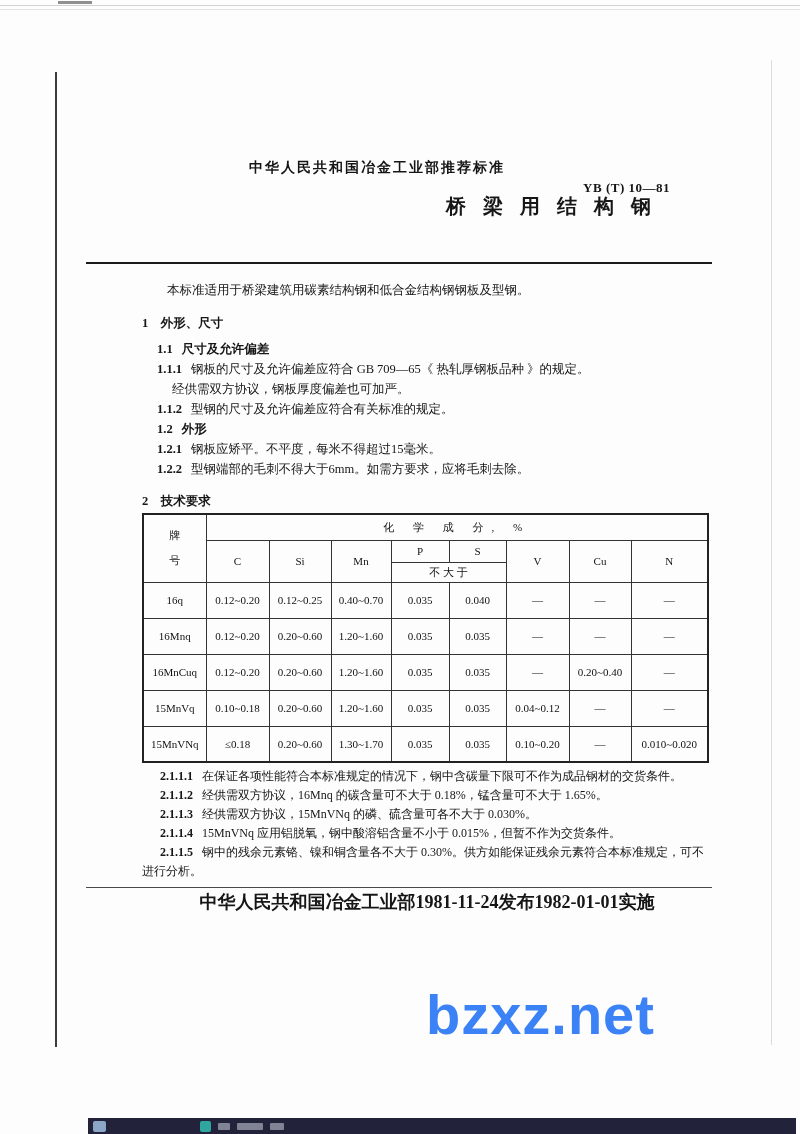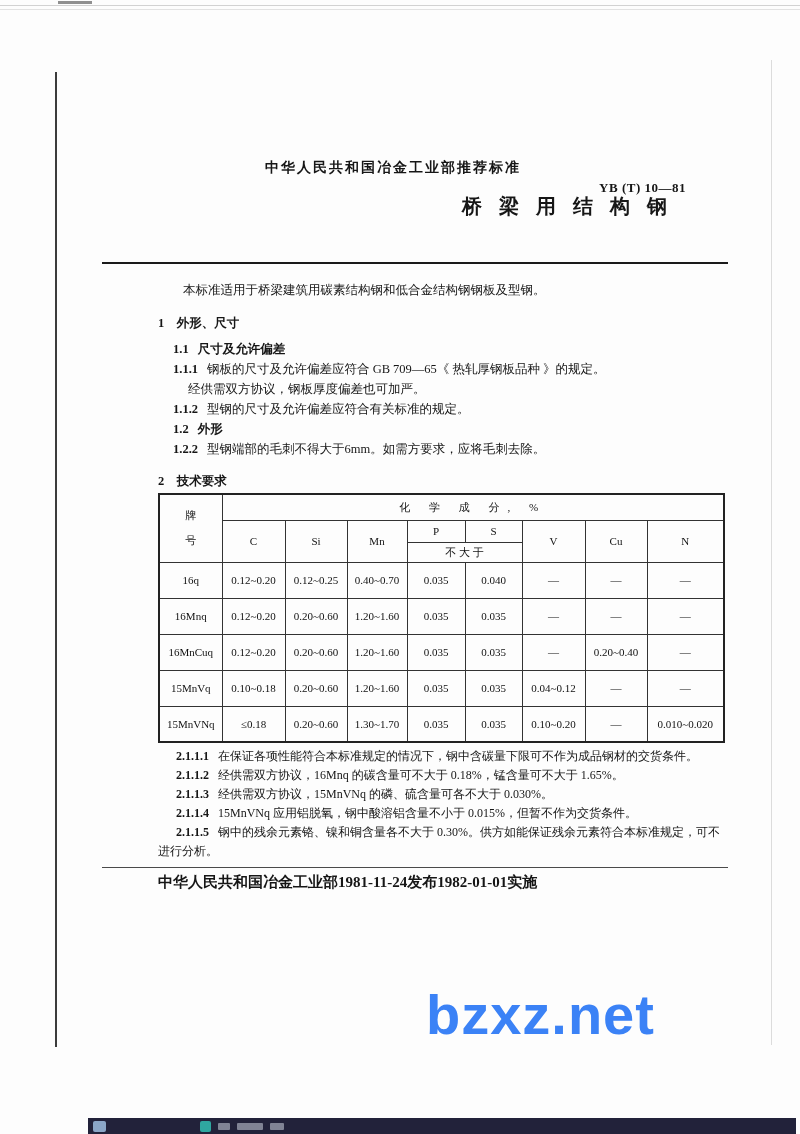--- a/index.html
+++ b/index.html
@@ -10,21 +10,21 @@
     font-family:"Liberation Serif","DejaVu Serif",serif;
   }
   
   .art { position:absolute; }
   .scan-top-1 { left:0; top:5px; width:800px; height:1px; background:#d2d2d2; }
   .scan-top-2 { left:0; top:9px; width:800px; height:1px; background:#e2e2e2; }
   .scan-corner { left:58px; top:1px; width:34px; height:3px; background:#909090; }
   .scan-left { left:55px; top:72px; width:2px; height:975px; background:#3c3c3c; }
   .scan-right { left:771px; top:60px; width:1px; height:985px; background:#dcdcdc; }
 
-  .content { position:absolute; left:102px; top:0; width:626px; }
+  .content { position:absolute; left:86px; top:0; width:626px; }
 
   .org { margin-top:158px; padding-right:44px; text-align:center; font-weight:bold;
          font-size:14px; letter-spacing:2px; line-height:20px; }
   .std-no { position:absolute; top:180px; right:42px; font-size:13px; font-weight:bold;
             letter-spacing:0.5px; }
   .title { margin-top:14px; padding-right:44px; text-align:right; font-size:20px;
            font-weight:bold; letter-spacing:17px; text-indent:17px; line-height:28px; }
   .rule { margin-top:42px; height:2px; background:#1a1a1a; }
 
   .intro { margin:16px 0 0 56px; text-indent:2em; font-size:12.5px; line-height:20px; }
@@ -47,22 +47,22 @@
   .chem thead tr.r2 th { height:22px; }
   .chem thead tr.r3 th { height:20px; }
   .group-th { letter-spacing:8px; font-size:12px; }
   .grade-head div + div { margin-top:10px; }
   .chem tbody tr { height:36px; }
 
   .notes { margin-top:4px; }
   .note { margin-left:56px; text-indent:18px; font-size:12px; line-height:19px; }
 
   .footer-rule { margin-top:6px; height:1px; background:#4a4a4a; }
-  .doc-footer { margin-top:4px; display:flex; justify-content:flex-start;
-                font-size:15px; font-weight:bold; line-height:20px; }
+  .doc-footer { margin-top:4px; display:flex; justify-content:center;
+                font-size:18px; font-weight:bold; line-height:20px; }
   .doc-footer .issued { margin-left:56px; }
 
   .watermark { position:absolute; left:426px; top:982px; font-weight:bold; font-size:56px;
                letter-spacing:1px; color:#3b82f6;
                font-family:"Liberation Sans","DejaVu Sans",sans-serif; }
 
   .bottom-bar { position:absolute; left:88px; top:1118px; width:708px; height:16px;
                 background:#22223a; display:flex; align-items:center;
                 font-family:"Liberation Sans","DejaVu Sans",sans-serif; }
   .tb-icon { display:inline-block; border-radius:2px; }
@@ -92,20 +92,21 @@
 
     <p class="intro">本标准适用于桥梁建筑用碳素结构钢和低合金结构钢钢板及型钢。</p>
 
     <p class="h2">1　外形、尺寸</p>
     <div class="items" id="sec1-items">
         <p class="para bold"><span class="cnum">1.1</span><span>尺寸及允许偏差</span></p>
         <p class="para"><span class="cnum">1.1.1</span><span>钢板的尺寸及允许偏差应符合 GB 709—65《 热轧厚钢板品种 》的规定。</span></p>
         <p class="para cont"><span>经供需双方协议，钢板厚度偏差也可加严。</span></p>
         <p class="para"><span class="cnum">1.1.2</span><span>型钢的尺寸及允许偏差应符合有关标准的规定。</span></p>
         <p class="para bold"><span class="cnum">1.2</span><span>外形</span></p>
+        <p class="para"><span class="cnum">1.2.1</span><span>钢板应矫平。不平度，每米不得超过15毫米。</span></p>
         <p class="para"><span class="cnum">1.2.2</span><span>型钢端部的毛刺不得大于6mm。如需方要求，应将毛刺去除。</span></p>
       </div>
 
     <p class="h2 gap">2　技术要求</p>
 
 
     <table class="chem">
       <colgroup>
         <col style="width:63px">
           <col style="width:63px">

